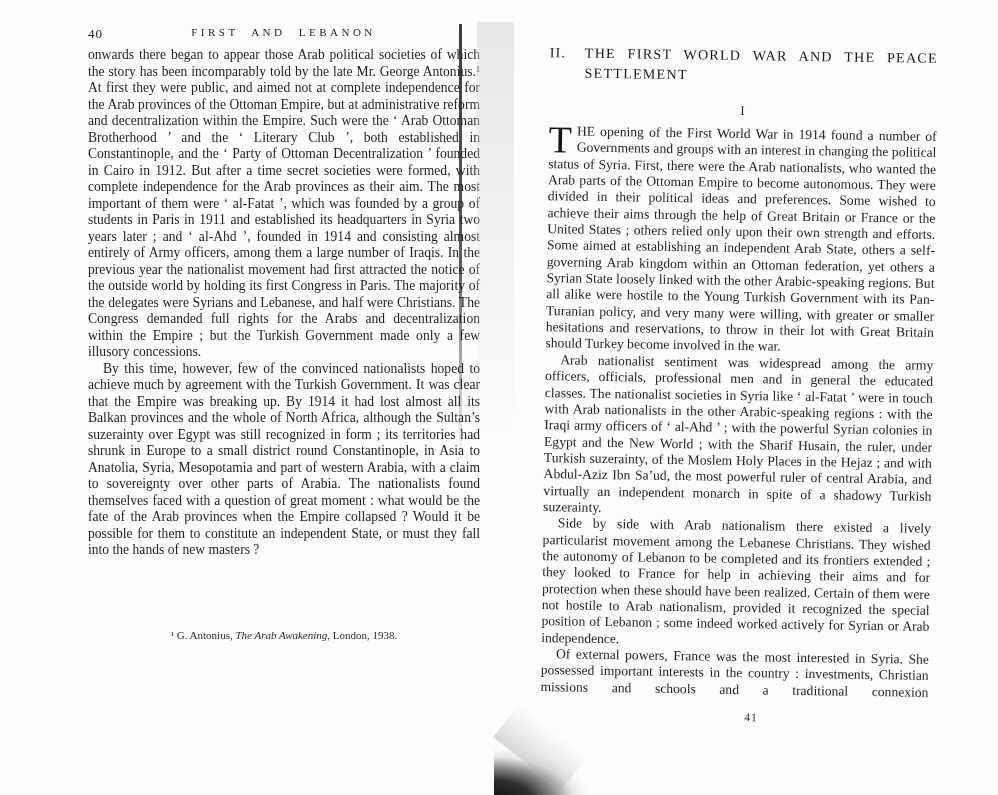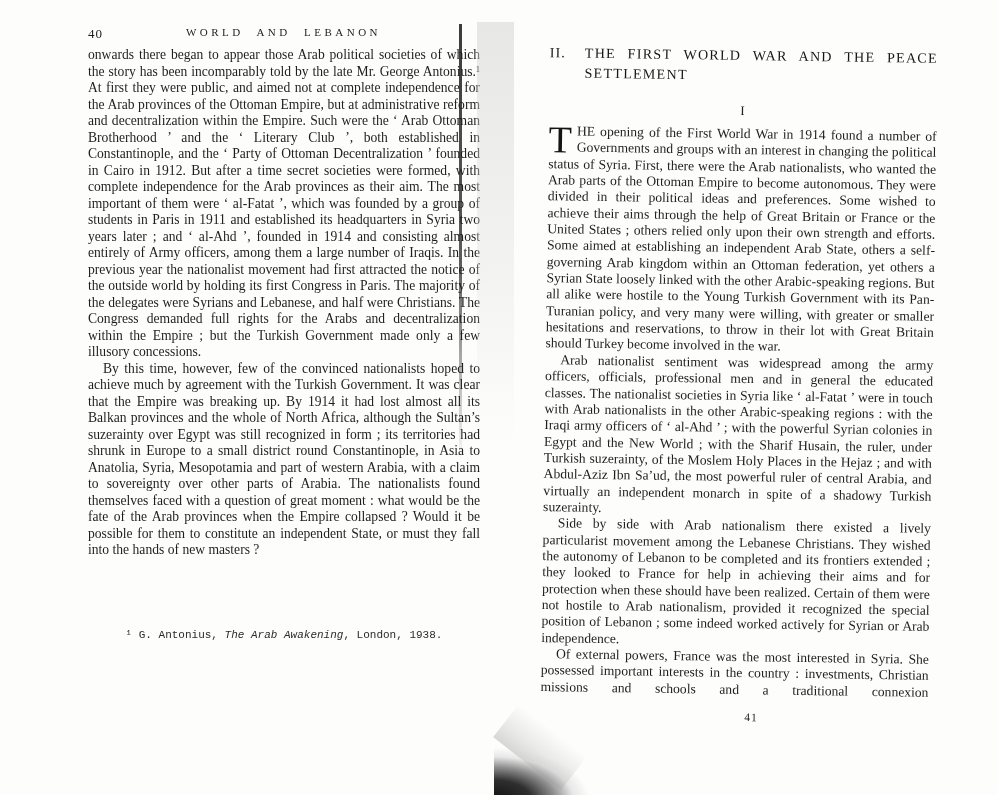--- a/index.html
+++ b/index.html
@@ -21,21 +21,21 @@
     letter-spacing:3.5px;word-spacing:7px;color:#242424;
   }
   .body-left{
     position:absolute;left:88px;top:47px;width:392px;
     font-size:13.6px;line-height:16.5px;text-align:justify;
   }
   .body-left p{margin:0;}
   .indent{text-indent:15px;}
   .footnote{
     position:absolute;left:88px;top:629px;width:392px;
-    text-align:center;font-size:11px;color:#2a2a2a;font-family:Liberation Mono, monospace;
+    text-align:center;font-size:11px;color:#2a2a2a;
   }
 
   
   .gutter-line{
     position:absolute;left:459px;top:24px;width:3px;height:438px;
     background:linear-gradient(to bottom,
       rgba(25,25,25,.85) 0%,rgba(25,25,25,.7) 55%,rgba(25,25,25,0) 100%);
   }
   .gutter-band{
     position:absolute;left:477px;top:22px;width:37px;height:420px;
@@ -72,21 +72,21 @@
   .folio-bottom{text-align:center;margin-top:13px;padding-left:34px;font-size:11.5px;letter-spacing:1px;}
 </style>
 </head>
 <body>
 
 <div class="scan">
 
   <section class="page left">
     <div class="pagehead">
       <span class="folio-top">40</span>
-      <span class="running-head">WORLD AND LEBANON</span>
+      <span class="running-head">FIRST AND LEBANON</span>
     </div>
 
     <div class="body-left">
       <p>onwards there began to appear those Arab political societies of which the story has been incomparably told by the late Mr. George Antonius.¹ At first they were public, and aimed not at complete independence for the Arab provinces of the Ottoman Empire, but at administrative reform and decentralization within the Empire. Such were the ‘ Arab Ottoman Brotherhood ’ and the ‘ Literary Club ’, both established in Constantinople, and the ‘ Party of Ottoman Decentralization ’ founded in Cairo in 1912. But after a time secret societies were formed, with complete independence for the Arab provinces as their aim. The most important of them were ‘ al-Fatat ’, which was founded by a group of students in Paris in 1911 and established its headquarters in Syria two years later ; and ‘ al-Ahd ’, founded in 1914 and consisting almost entirely of Army officers, among them a large number of Iraqis. In the previous year the nationalist movement had first attracted the notice of the outside world by holding its first Congress in Paris. The majority of the delegates were Syrians and Lebanese, and half were Christians. The Congress demanded full rights for the Arabs and decentralization within the Empire ; but the Turkish Government made only a few illusory concessions.</p>
       <p class="indent">By this time, however, few of the convinced nationalists hoped to achieve much by agreement with the Turkish Government. It was clear that the Empire was breaking up. By 1914 it had lost almost all its Balkan provinces and the whole of North Africa, although the Sultan’s suzerainty over Egypt was still recognized in form ; its territories had shrunk in Europe to a small district round Constantinople, in Asia to Anatolia, Syria, Mesopotamia and part of western Arabia, with a claim to sovereignty over other parts of Arabia. The nationalists found themselves faced with a question of great moment : what would be the fate of the Arab provinces when the Empire collapsed ? Would it be possible for them to constitute an independent State, or must they fall into the hands of new masters ?</p>
     </div>
 
     <div class="footnote">
       <span>¹ G. Antonius, </span><i>The Arab Awakening</i><span>, London, 1938.</span>
     </div>

